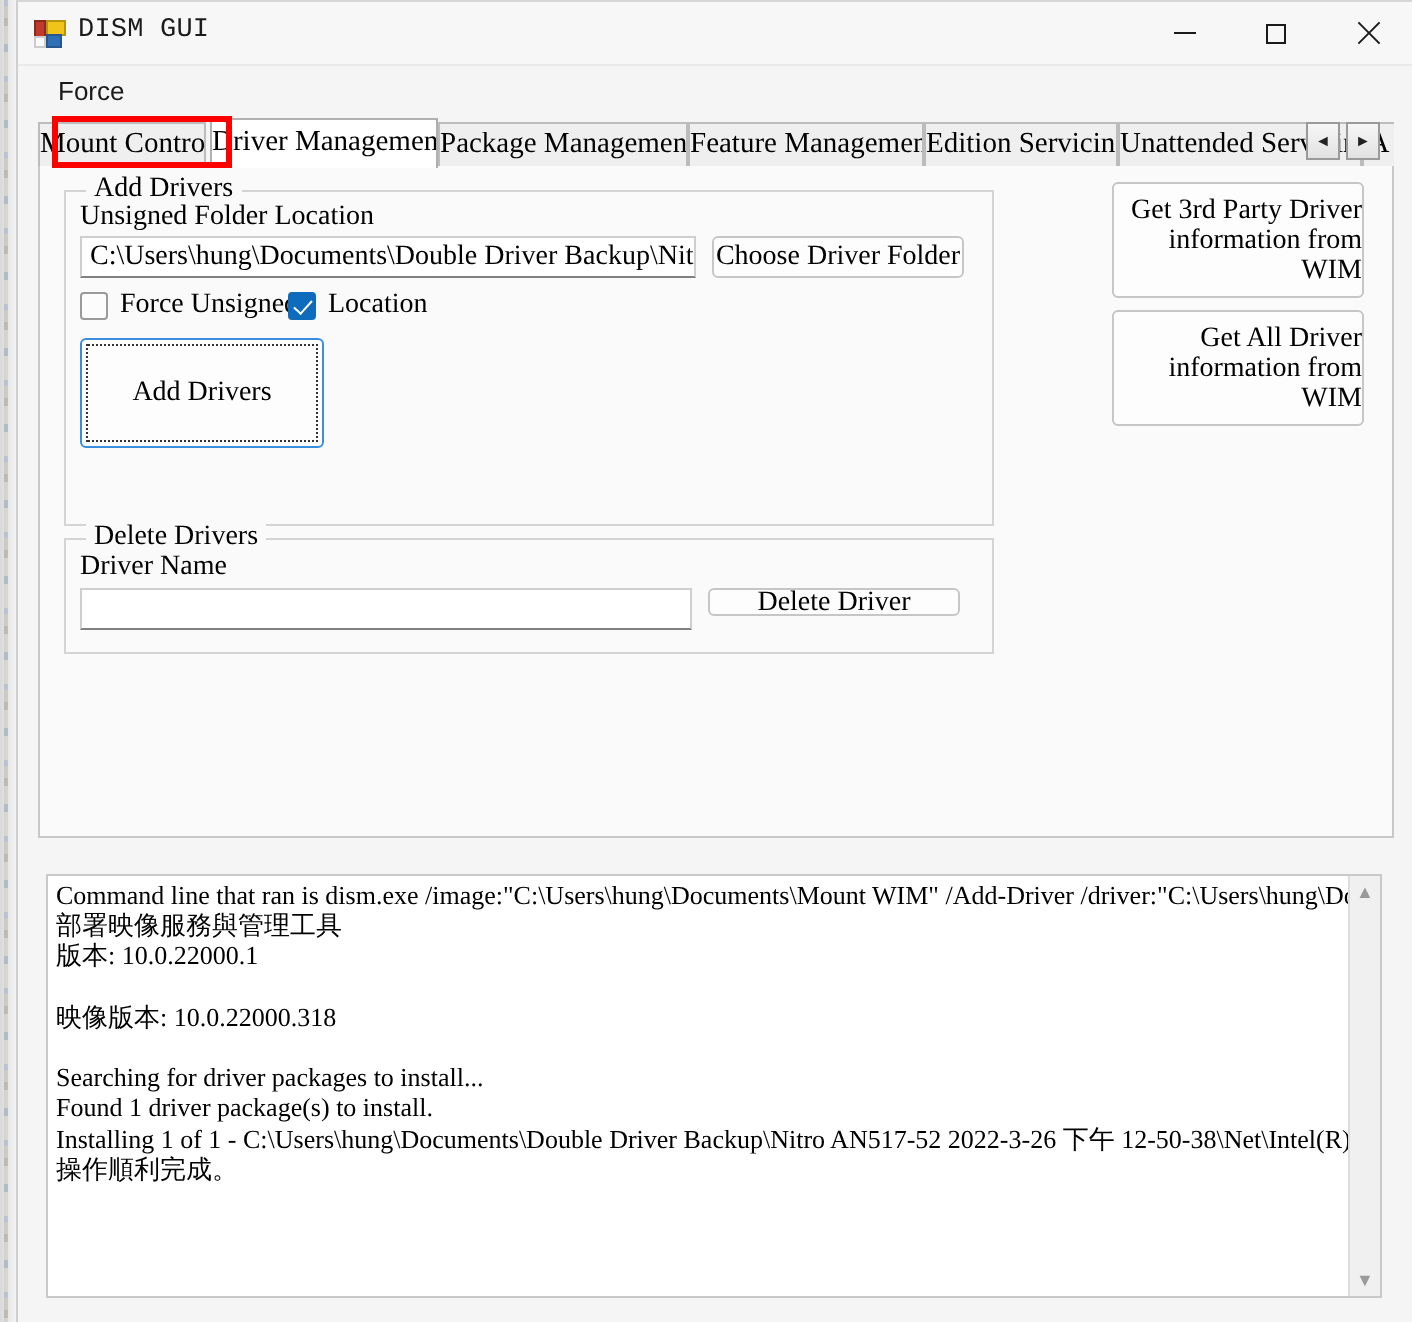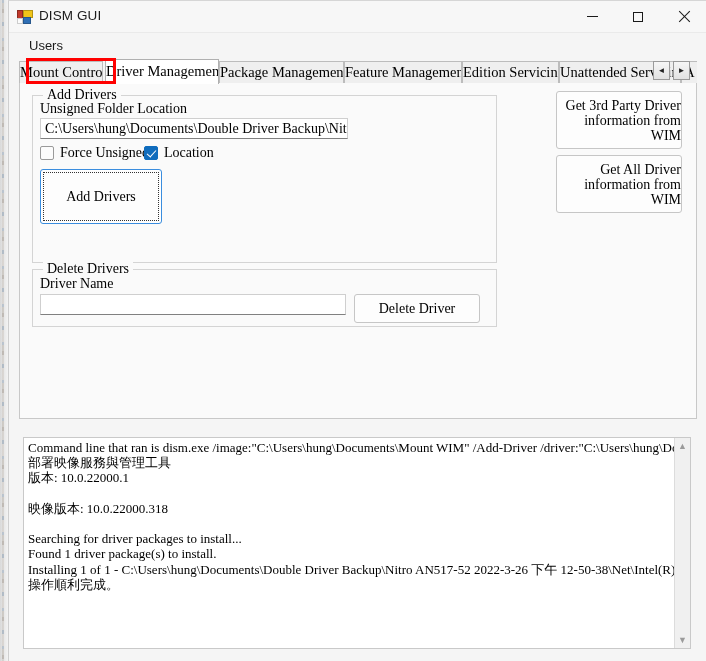--- a/index.html
+++ b/index.html
@@ -68,21 +68,21 @@
   }
   .app-icon .sq { position: absolute; }
   .app-icon .sq-red   { left: 0px;  top: 0px;  width: 6px;  height: 9px;  background: #c0392b; border: 1px solid #8c2a20; box-sizing: border-box; }
   .app-icon .sq-yellow{ left: 6px;  top: 0px;  width: 10px; height: 8px;  background: #f0c419; border: 1px solid #b59412; box-sizing: border-box; }
   .app-icon .sq-blue  { left: 6px;  top: 7px;  width: 8px;  height: 7px;  background: #2f6fb5; border: 1px solid #27578c; box-sizing: border-box; }
   .app-icon .sq-white { left: 0px;  top: 8px;  width: 6px;  height: 6px;  background: #fbfbfb; border: 1px solid #cdcdcd; box-sizing: border-box; }
 
   .title-text {
     position: absolute;
     left: 30px; top: 7px;
-    font-family: Liberation Sans, sans-serif;
+    font-family: Liberation Mono, monospace;
     font-size: 13.5px;
     color: #1b1b1b;
     letter-spacing: .1px;
   }
 
   .wc {
     position: absolute;
     top: 0;
     width: 46px; height: 31px;
     display: flex; align-items: center; justify-content: center;
@@ -362,21 +362,21 @@
       </div>
       <div class="wc wc-max">
         <div class="glyph-max"></div>
       </div>
       <div class="wc wc-close">
         <div class="glyph-close"></div>
       </div>
     </div>
 
     <div class="menubar">
-      <div class="menu-item">Users</div>
+      <div class="menu-item">Force</div>
     </div>
 
     <div class="tabstrip">
       <div class="tab" style="left:0px;width:84px;">Mount Control</div>
       <div class="tab selected" style="left:86px;width:114px;">Driver Management</div>
       <div class="tab" style="left:200px;width:125px;">Package Management</div>
       <div class="tab" style="left:325px;width:118px;">Feature Management</div>
       <div class="tab" style="left:443px;width:97px;">Edition Servicing</div>
       <div class="tab" style="left:540px;width:122px;">Unattended Servicing</div>
       <div class="tab" style="left:662px;width:16px;border-right:none;">A</div>
@@ -389,20 +389,21 @@
     <div class="tabpage">
 
       <div class="groupbox" style="left:12px;top:12px;width:465px;height:168px;">
         <div class="group-title">Add Drivers</div>
       </div>
 
       <div class="label" style="left:20px;top:18px;">Unsigned Folder Location</div>
 
       <div class="textbox" style="left:20px;top:35px;width:308px;height:21px;" title="C:\Users\hung\Documents\Double Driver Backup\Nitro AN517-5">C:\Users\hung\Documents\Double Driver Backup\Nitro AN517-5</div>
 
+      <div class="button" style="left:336px;top:35px;width:126px;height:21px;">Choose Driver Folder</div>
 
       <div class="cbx-wrap" style="left:20px;top:62px;">
         <div class="cbx"></div>
         <div class="cbx-label">Force Unsigned</div>
       </div>
 
       <div class="cbx-wrap" style="left:124px;top:62px;">
         <div class="cbx checked"></div>
         <div class="cbx-label">Location</div>
       </div>
@@ -413,21 +414,21 @@
       </div>
 
       <div class="groupbox" style="left:12px;top:186px;width:465px;height:58px;">
         <div class="group-title">Delete Drivers</div>
       </div>
 
       <div class="label" style="left:20px;top:193px;">Driver Name</div>
 
       <div class="textbox" style="left:20px;top:211px;width:306px;height:21px;"></div>
 
-      <div class="button" style="left:334px;top:211px;width:126px;height:29px;">Delete Driver</div>
+      <div class="button" style="left:334px;top:211px;width:126px;height:14px;">Delete Driver</div>
 
       <div class="button" style="left:536px;top:8px;width:126px;height:58px;">Get 3rd Party Driver
 information from WIM</div>
 
       <div class="button" style="left:536px;top:72px;width:126px;height:58px;">Get All Driver
 information from WIM</div>
 
     </div>
 
     <div class="output-label">DISM Output</div>

